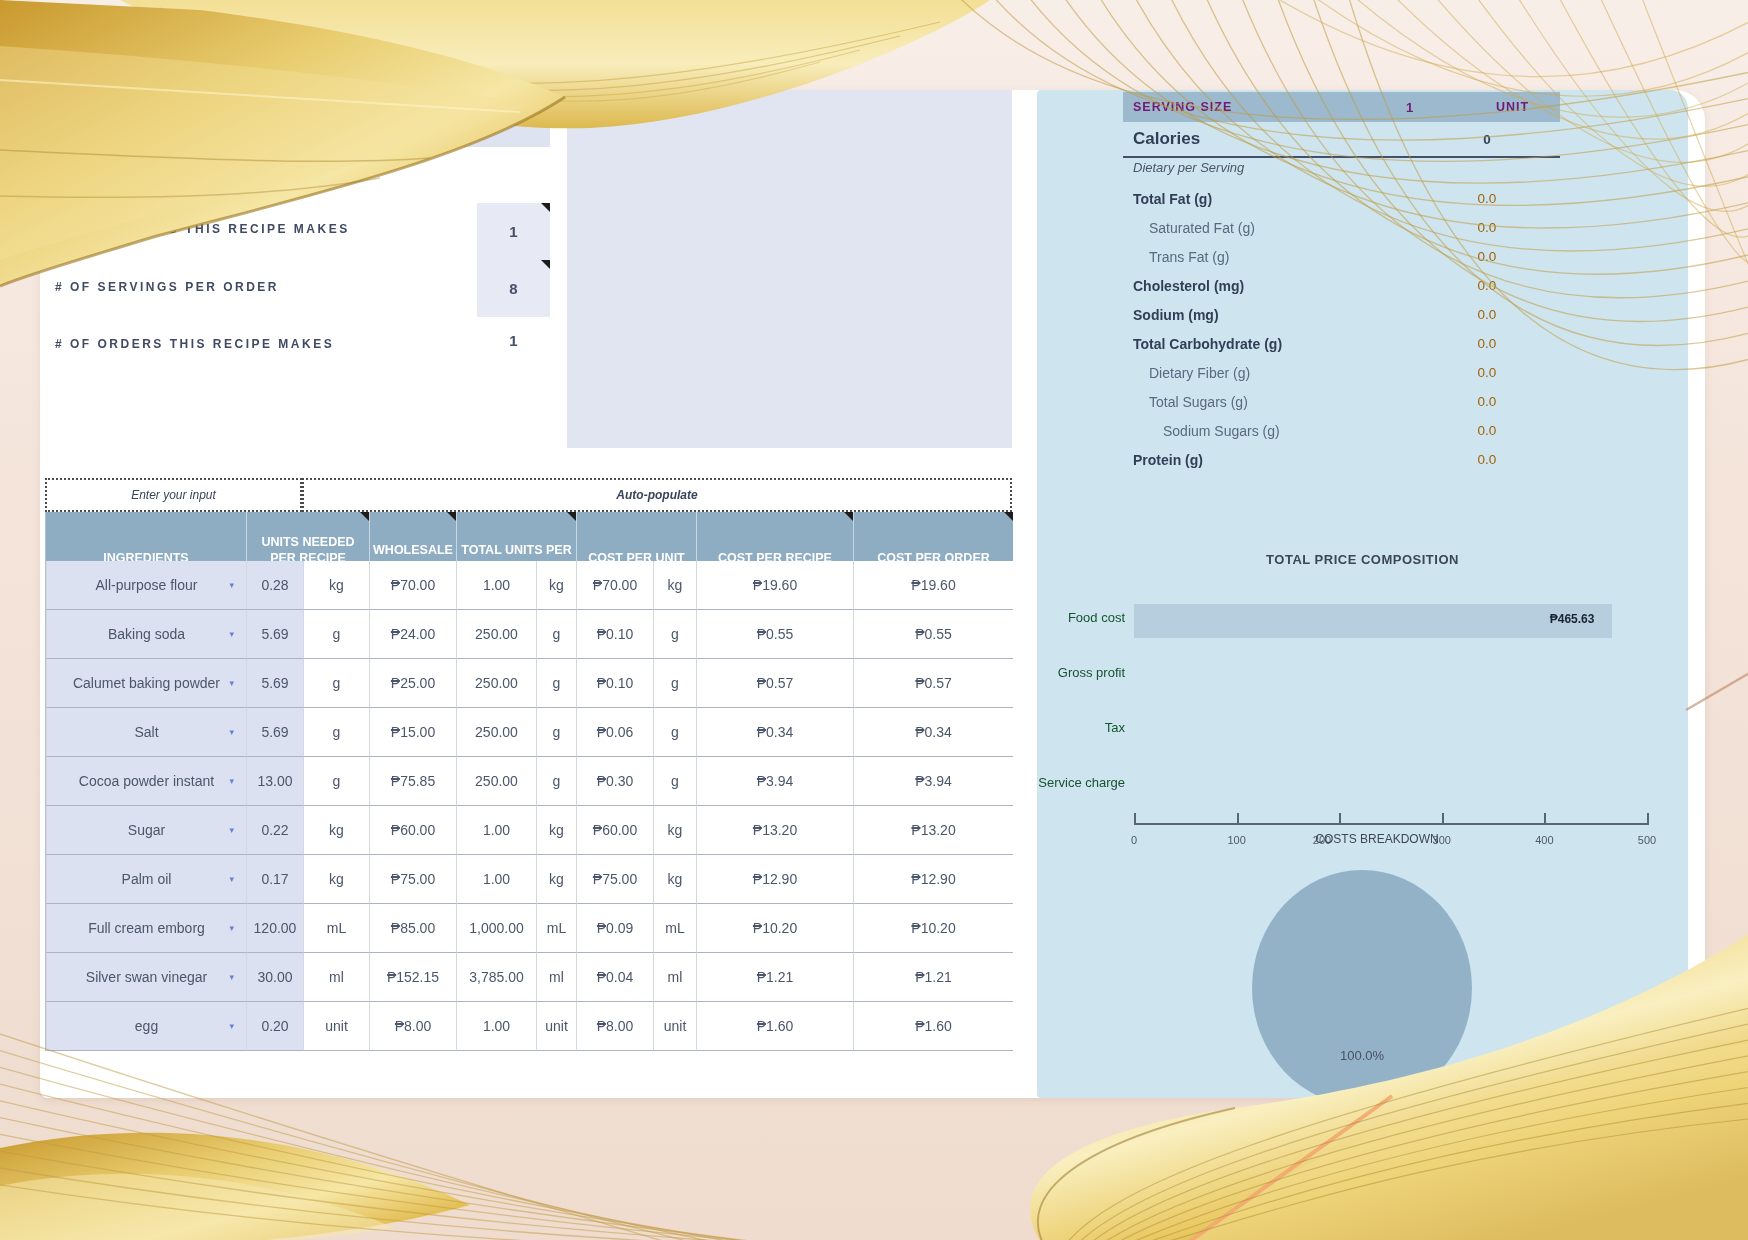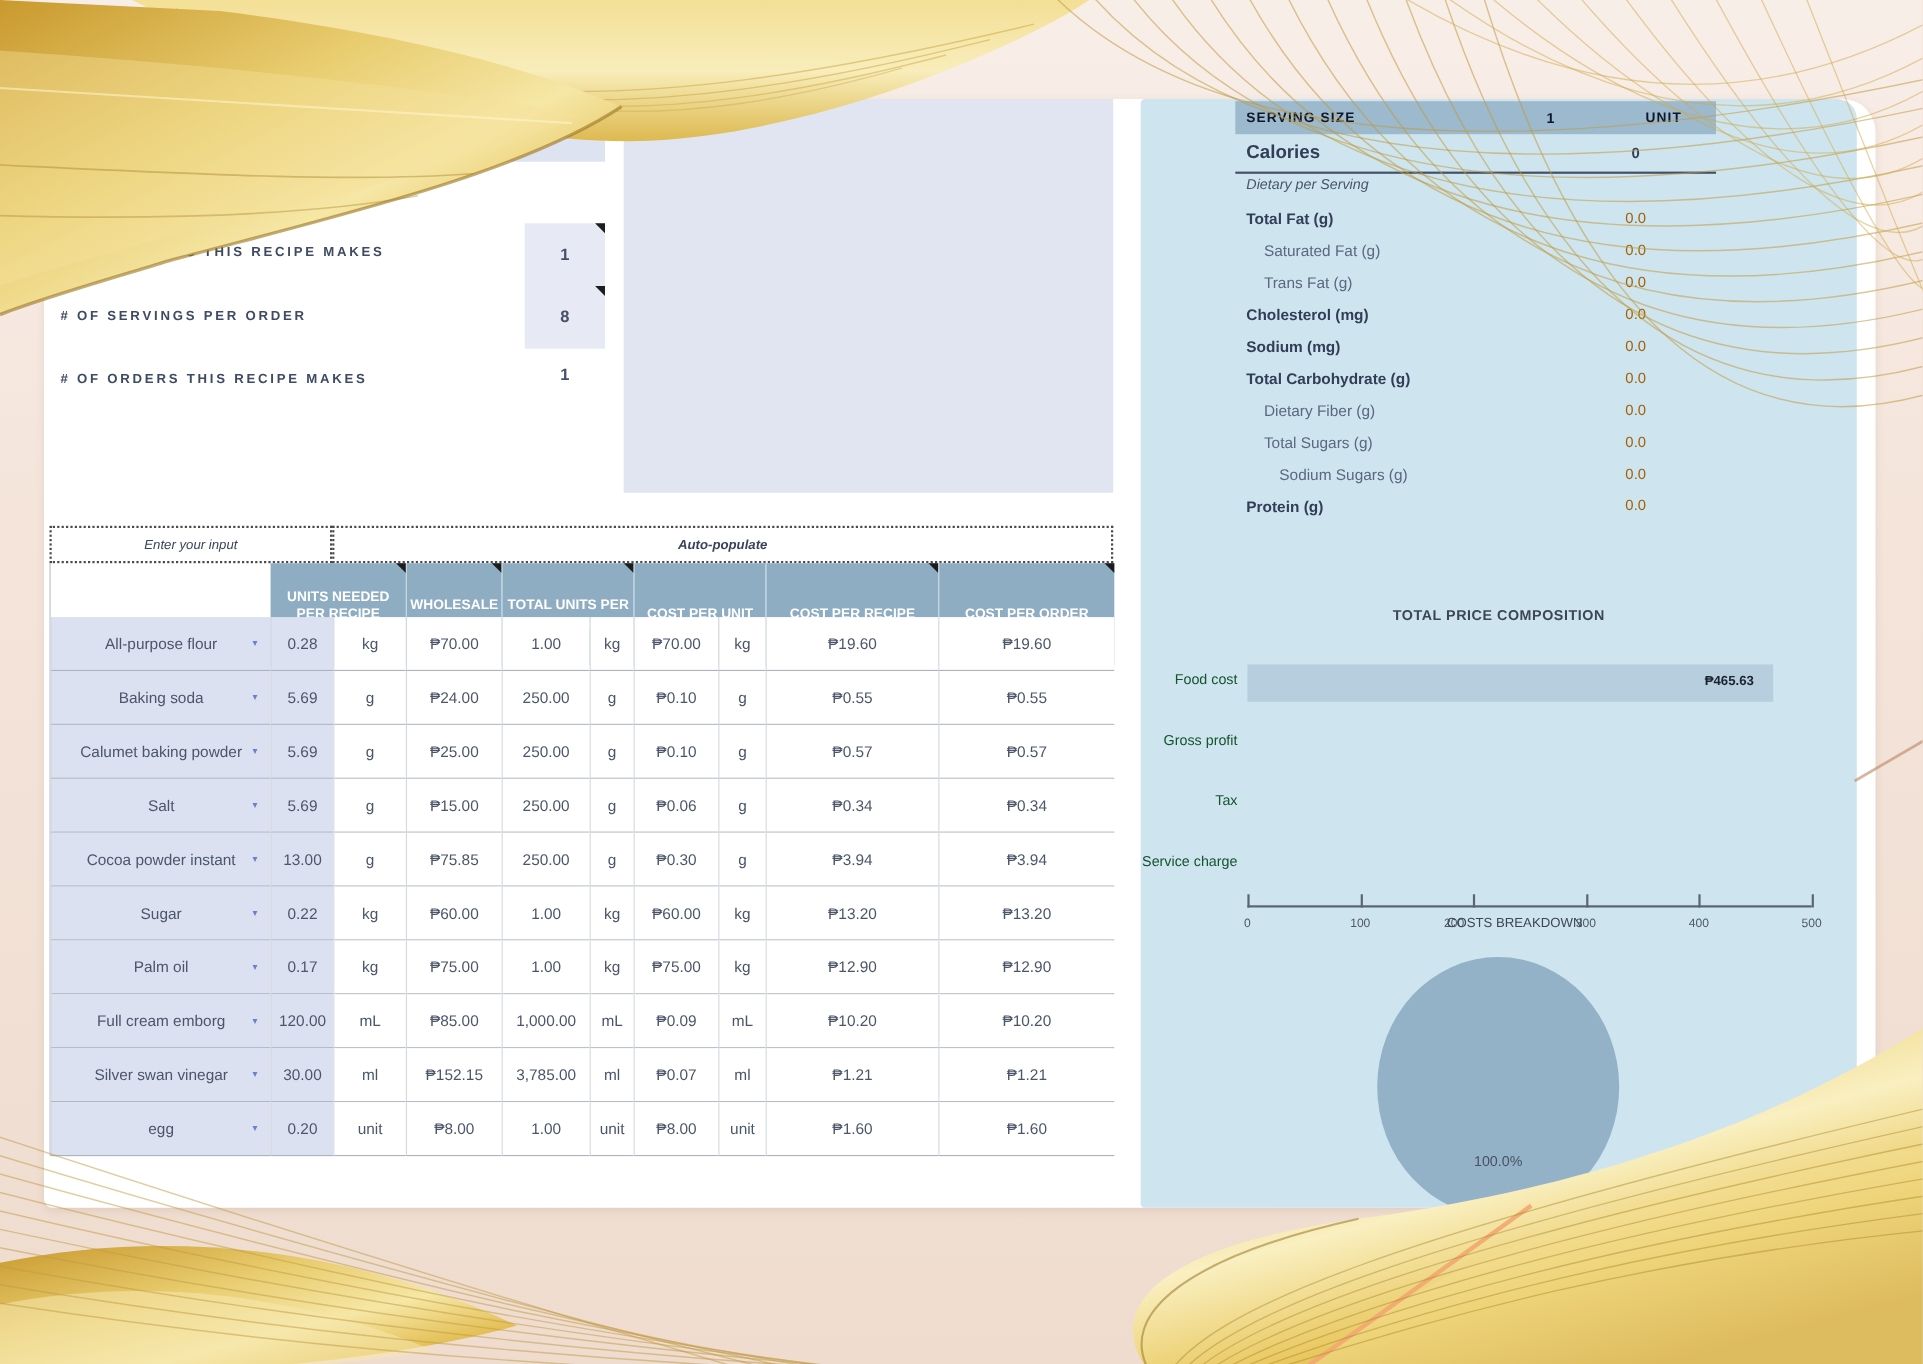--- a/index.html
+++ b/index.html
@@ -42,21 +42,21 @@
   #grid .th:first-child{border-left:none;}
   .td{position:relative;display:flex;align-items:center;justify-content:center;
     font-size:14px;color:#4c566a;background:#fff;border-bottom:1px solid #aab3bf;
     border-left:1px solid #d3d8e0;}
   .td.shade{background:#dbe1f0;}
   .td .dd{position:absolute;right:12px;top:50%;transform:translateY(-50%);
     font-size:9px;color:#6b7fd0;}
   
   .nb{position:absolute;left:86px;width:437px;}
   #srv-bar{top:2px;height:30px;background:#9cb9cd;display:flex;align-items:center;
-    color:#0f172a;font-weight:bold;font-size:12.5px;letter-spacing:1px;}
+    color:#701a75;font-weight:bold;font-size:12.5px;letter-spacing:1px;}
   #srv-bar .sz{padding-left:10px;flex:1;}
   #srv-bar .v1{width:110px;text-align:center;font-size:13px;}
   #srv-bar .un{width:95px;text-align:center;}
   #cal-row{top:34px;height:30px;display:flex;align-items:center;}
   #cal-row .cl{font-size:17px;font-weight:bold;color:#323e58;}
   .nut-val{position:absolute;left:334px;width:60px;text-align:center;font-size:13.5px;
     color:#a16207;font-weight:normal;}
   #cal-line{top:66px;height:2px;background:#44506a;}
   #amt-row{top:70px;font-size:13px;font-style:italic;color:#4a5568;}
   #nut-rows{top:94px;}
@@ -102,20 +102,21 @@
 
   <div class="srv-label" style="top:337px;"># OF ORDERS THIS RECIPE MAKES</div>
   <div class="srv-plain" style="top:332px;">1</div>
 
   <div class="bigbox"></div>
 
   <div class="dotbox" id="dot-input">Enter your input</div>
   <div class="dotbox" id="dot-auto">Auto-populate</div>
 
   <div id="grid">
+    <div class="th">INGREDIENTS</div>
     <div class="th cmark" style="grid-column:2/span 2;">UNITS NEEDED PER RECIPE BATCH</div>
     <div class="th cmark">WHOLESALE PRICE</div>
     <div class="th cmark" style="grid-column:5/span 2;">TOTAL UNITS PER PACKAGE</div>
     <div class="th" style="grid-column:7/span 2;">COST PER UNIT</div>
     <div class="th cmark">COST PER RECIPE</div>
     <div class="th cmark">COST PER ORDER</div>
 
   <div class="td shade">
         <span>All-purpose flour</span>
         <span class="dd">▾</span>
@@ -377,21 +378,21 @@
       <div class="td">
         <span>₱152.15</span>
       </div>
       <div class="td">
         <span>3,785.00</span>
       </div>
       <div class="td">
         <span>ml</span>
       </div>
       <div class="td">
-        <span>₱0.07</span>
+        <span>₱0.04</span>
       </div>
       <div class="td">
         <span>ml</span>
       </div>
       <div class="td">
         <span>₱1.21</span>
       </div>
       <div class="td">
         <span>₱1.21</span>
       </div>

